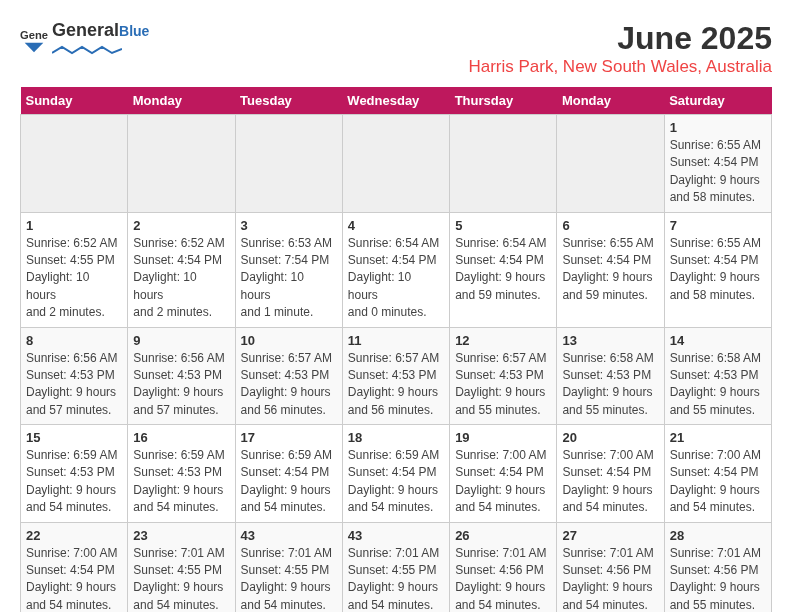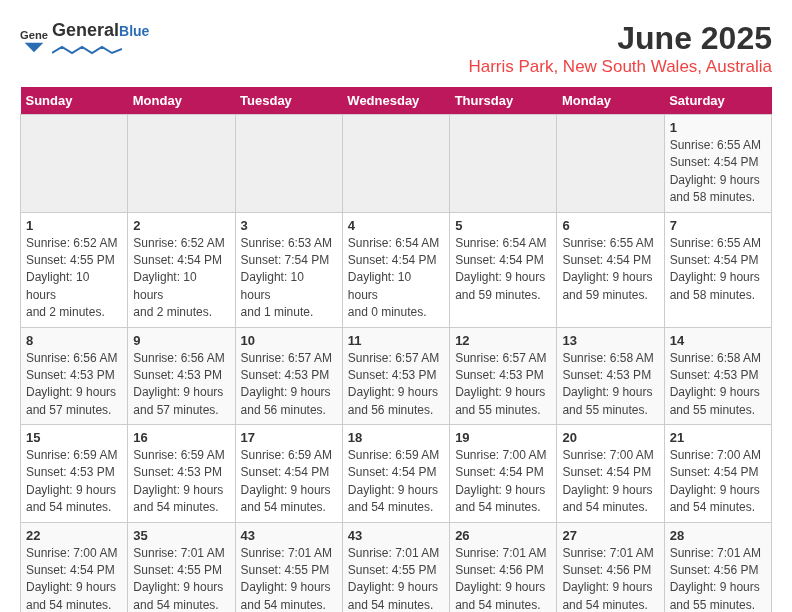--- a/index.html
+++ b/index.html
@@ -285,21 +285,21 @@
       </tr>
       <tr>
         <td>
           <span class="day-number">22</span>
           <div class="day-detail" style="white-space: pre-line;">Sunrise: 7:00 AM
 Sunset: 4:54 PM
 Daylight: 9 hours
 and 54 minutes.</div>
         </td>
         <td>
-          <span class="day-number">35</span>
+          <span class="day-number">23</span>
           <div class="day-detail" style="white-space: pre-line;">Sunrise: 7:01 AM
 Sunset: 4:55 PM
 Daylight: 9 hours
 and 54 minutes.</div>
         </td>
         <td>
           <span class="day-number">43</span>
           <div class="day-detail" style="white-space: pre-line;">Sunrise: 7:01 AM
 Sunset: 4:55 PM
 Daylight: 9 hours

